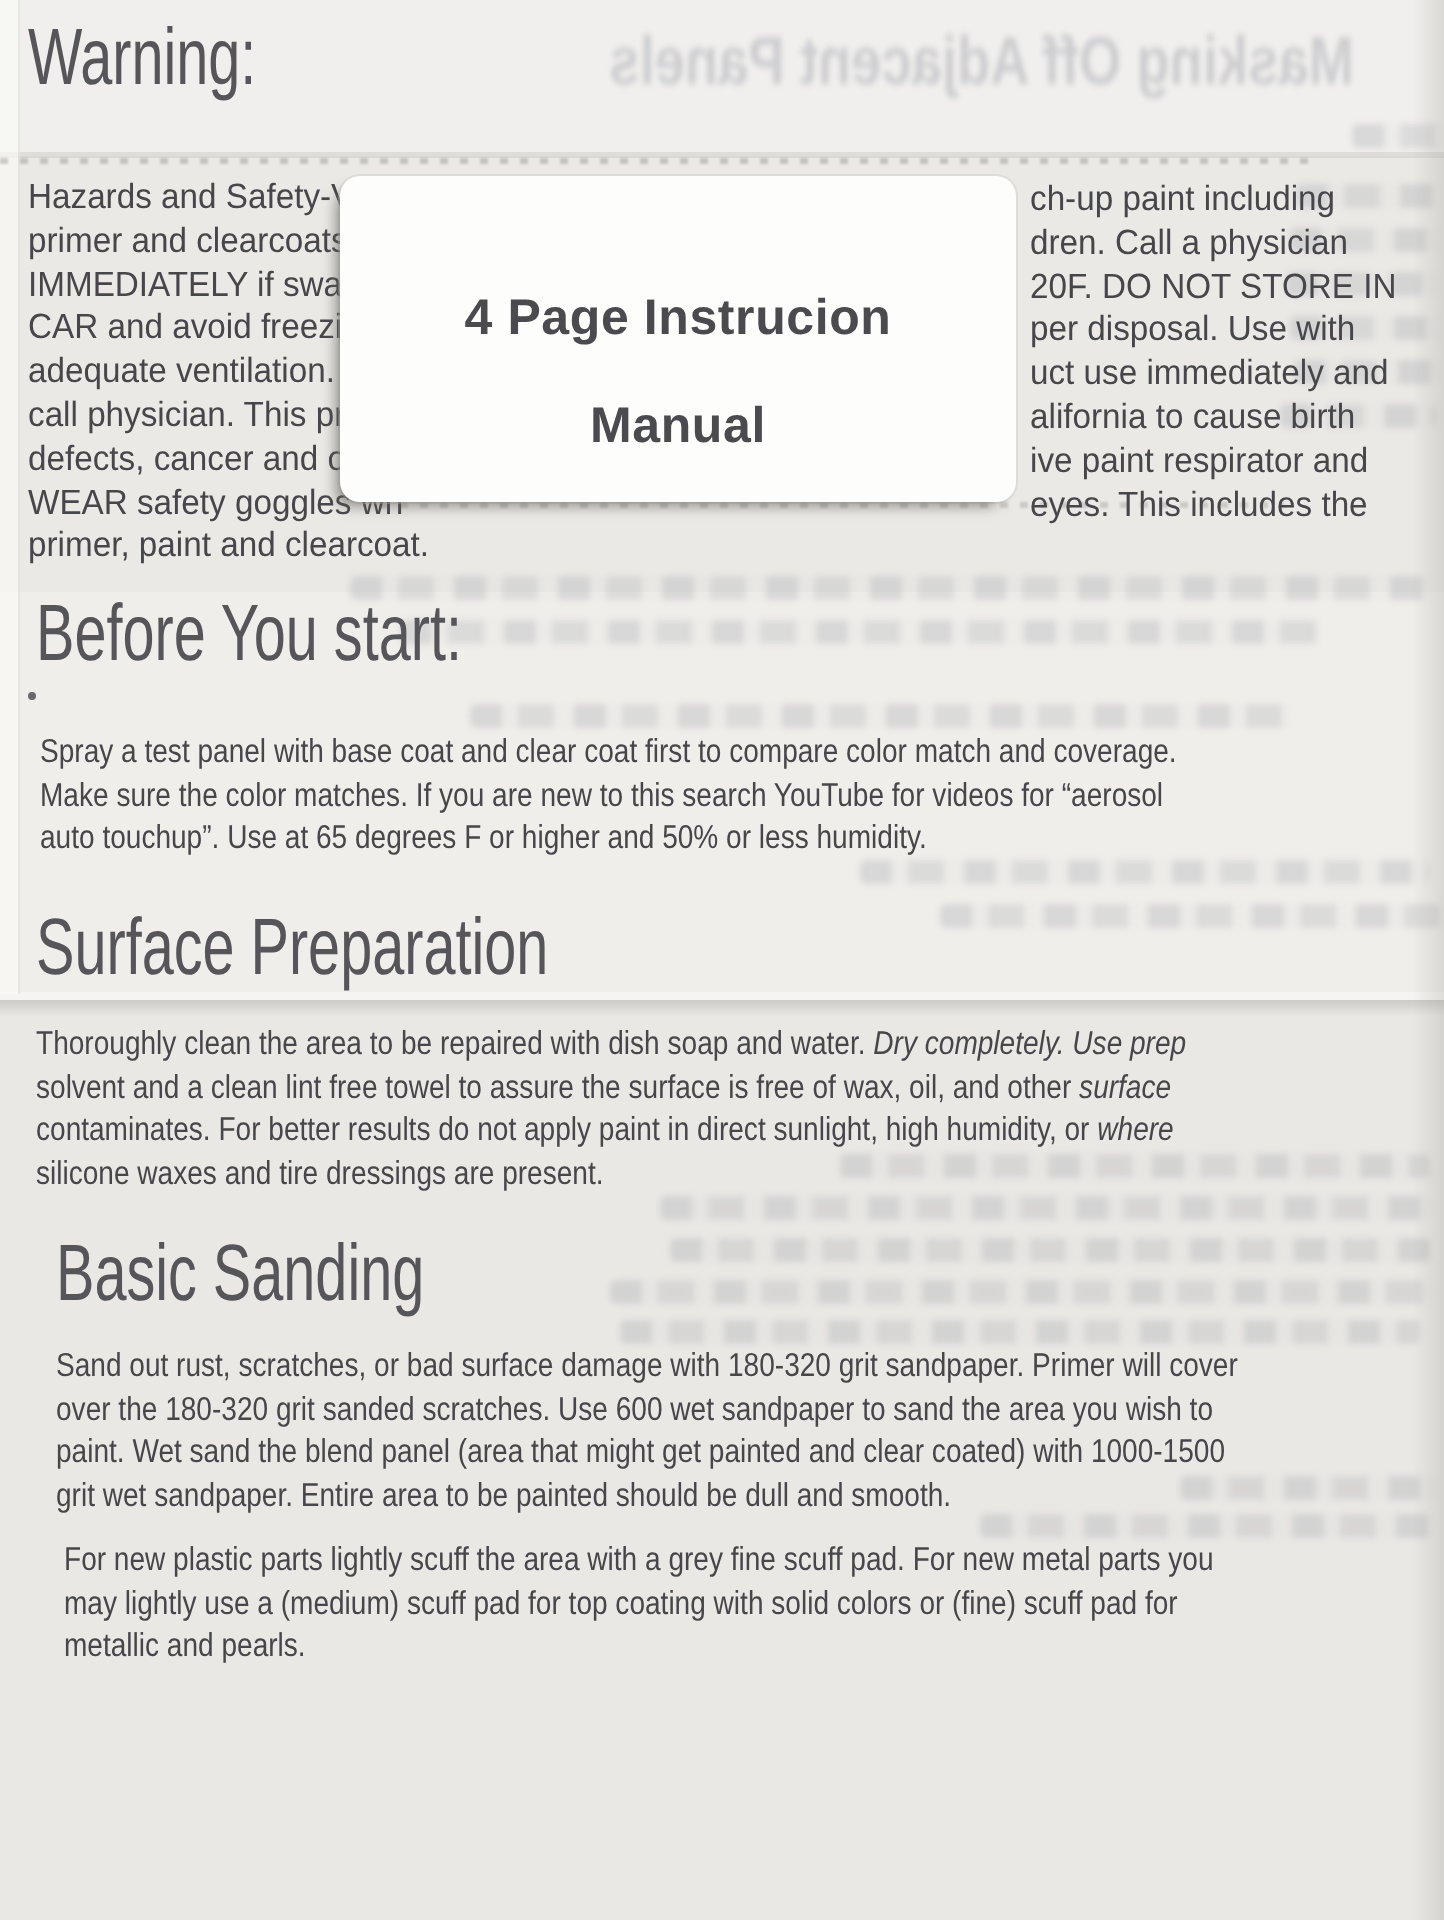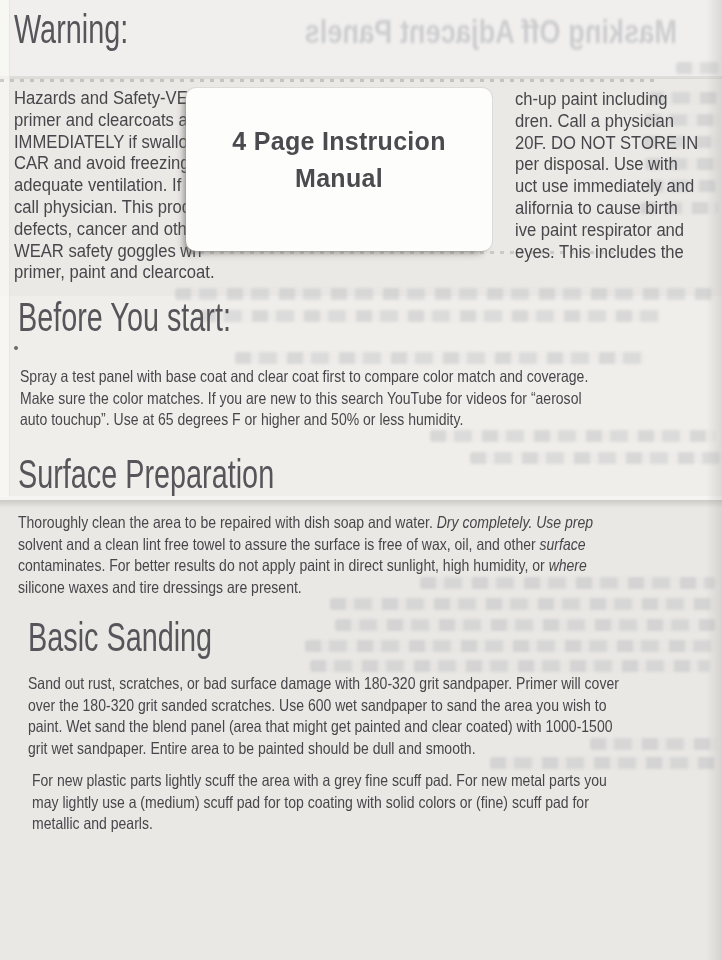--- a/index.html
+++ b/index.html
@@ -41,25 +41,25 @@
   
   .body{position:absolute;font-size:16.5px;line-height:21.5px;white-space:nowrap;
     transform:scaleX(0.85);transform-origin:left top;}
   .warnbody{position:absolute;font-size:17.5px;line-height:21.8px;white-space:nowrap;
     transform:scaleX(0.95);transform-origin:left top;}
   .tline{white-space:nowrap;}
   .it{font-style:italic;}
   .stray-dot{position:absolute;left:14px;top:346px;width:4px;height:4px;border-radius:50%;
     background:#6a6a6e;}
   
-  .label{position:absolute;left:186px;top:88px;width:306px;height:163px;background:#fdfdfc;
+  .label{position:absolute;left:170px;top:88px;width:338px;height:163px;background:#fdfdfc;
     border-radius:10px;box-shadow:-5px 5px 7px -3px rgba(95,92,86,.65),0 0 0 1px rgba(205,203,199,.45);
-    display:flex;flex-direction:column;align-items:center;padding-top:39px;box-sizing:border-box;}
+    display:flex;flex-direction:column;align-items:center;padding-top:57px;box-sizing:border-box;}
   .label-line1,.label-line2{font-weight:bold;font-size:25px;letter-spacing:.3px;color:#4b4b4f;}
-  .label-line2{margin-top:8px;}
+  .label-line2{margin-top:25px;}
 </style>
 </head>
 <body>
 
 <div class="page">
 
   <div class="band band-top"></div>
   <div class="band band-warning"></div>
   <div class="band band-before"></div>
   <div class="band band-lower"></div>

